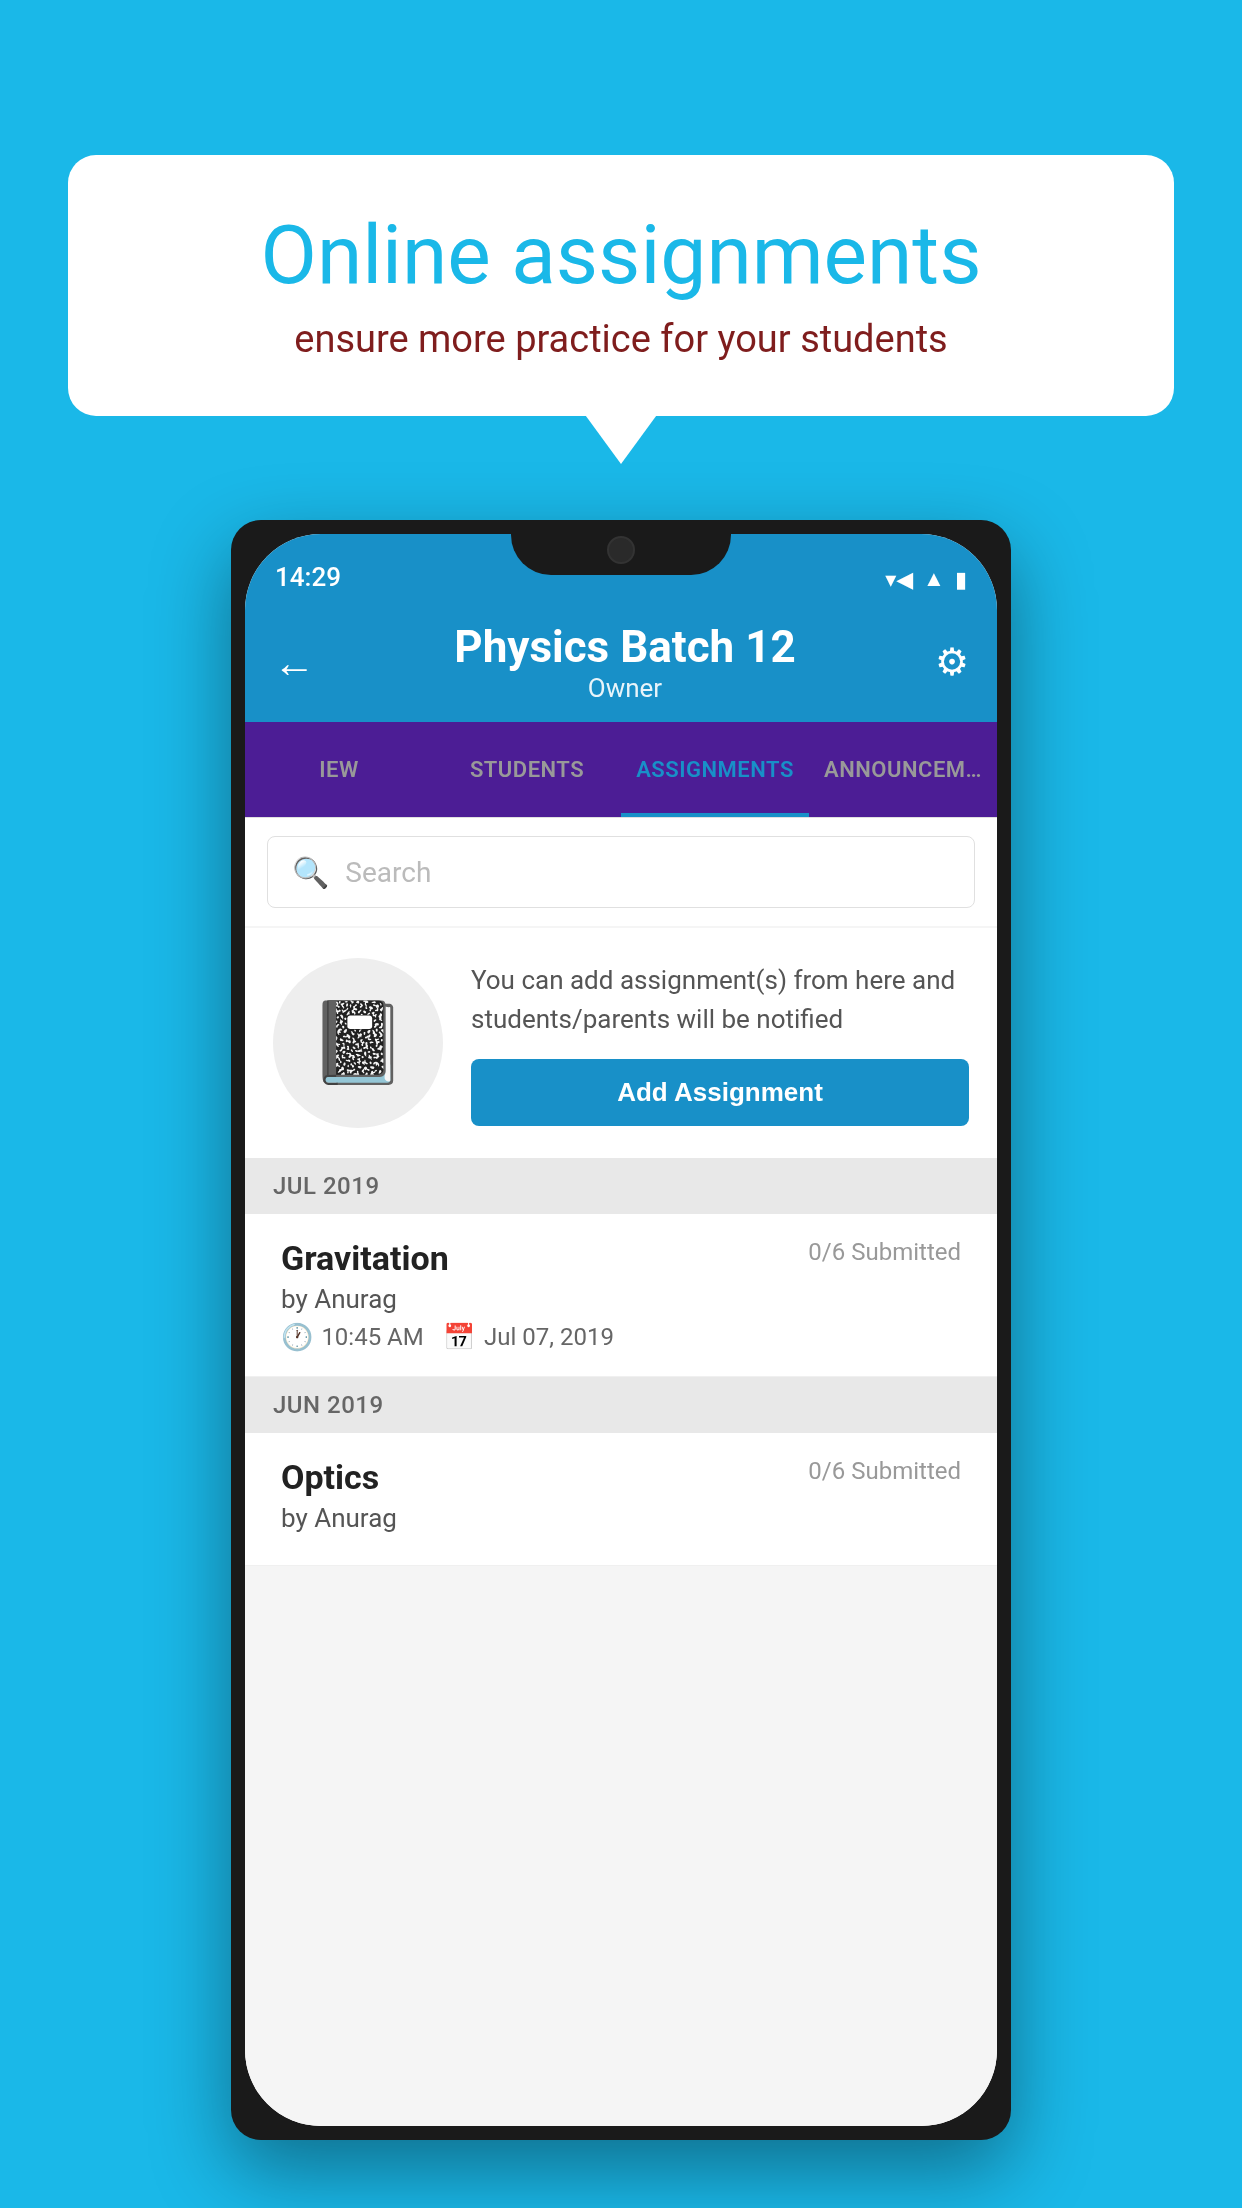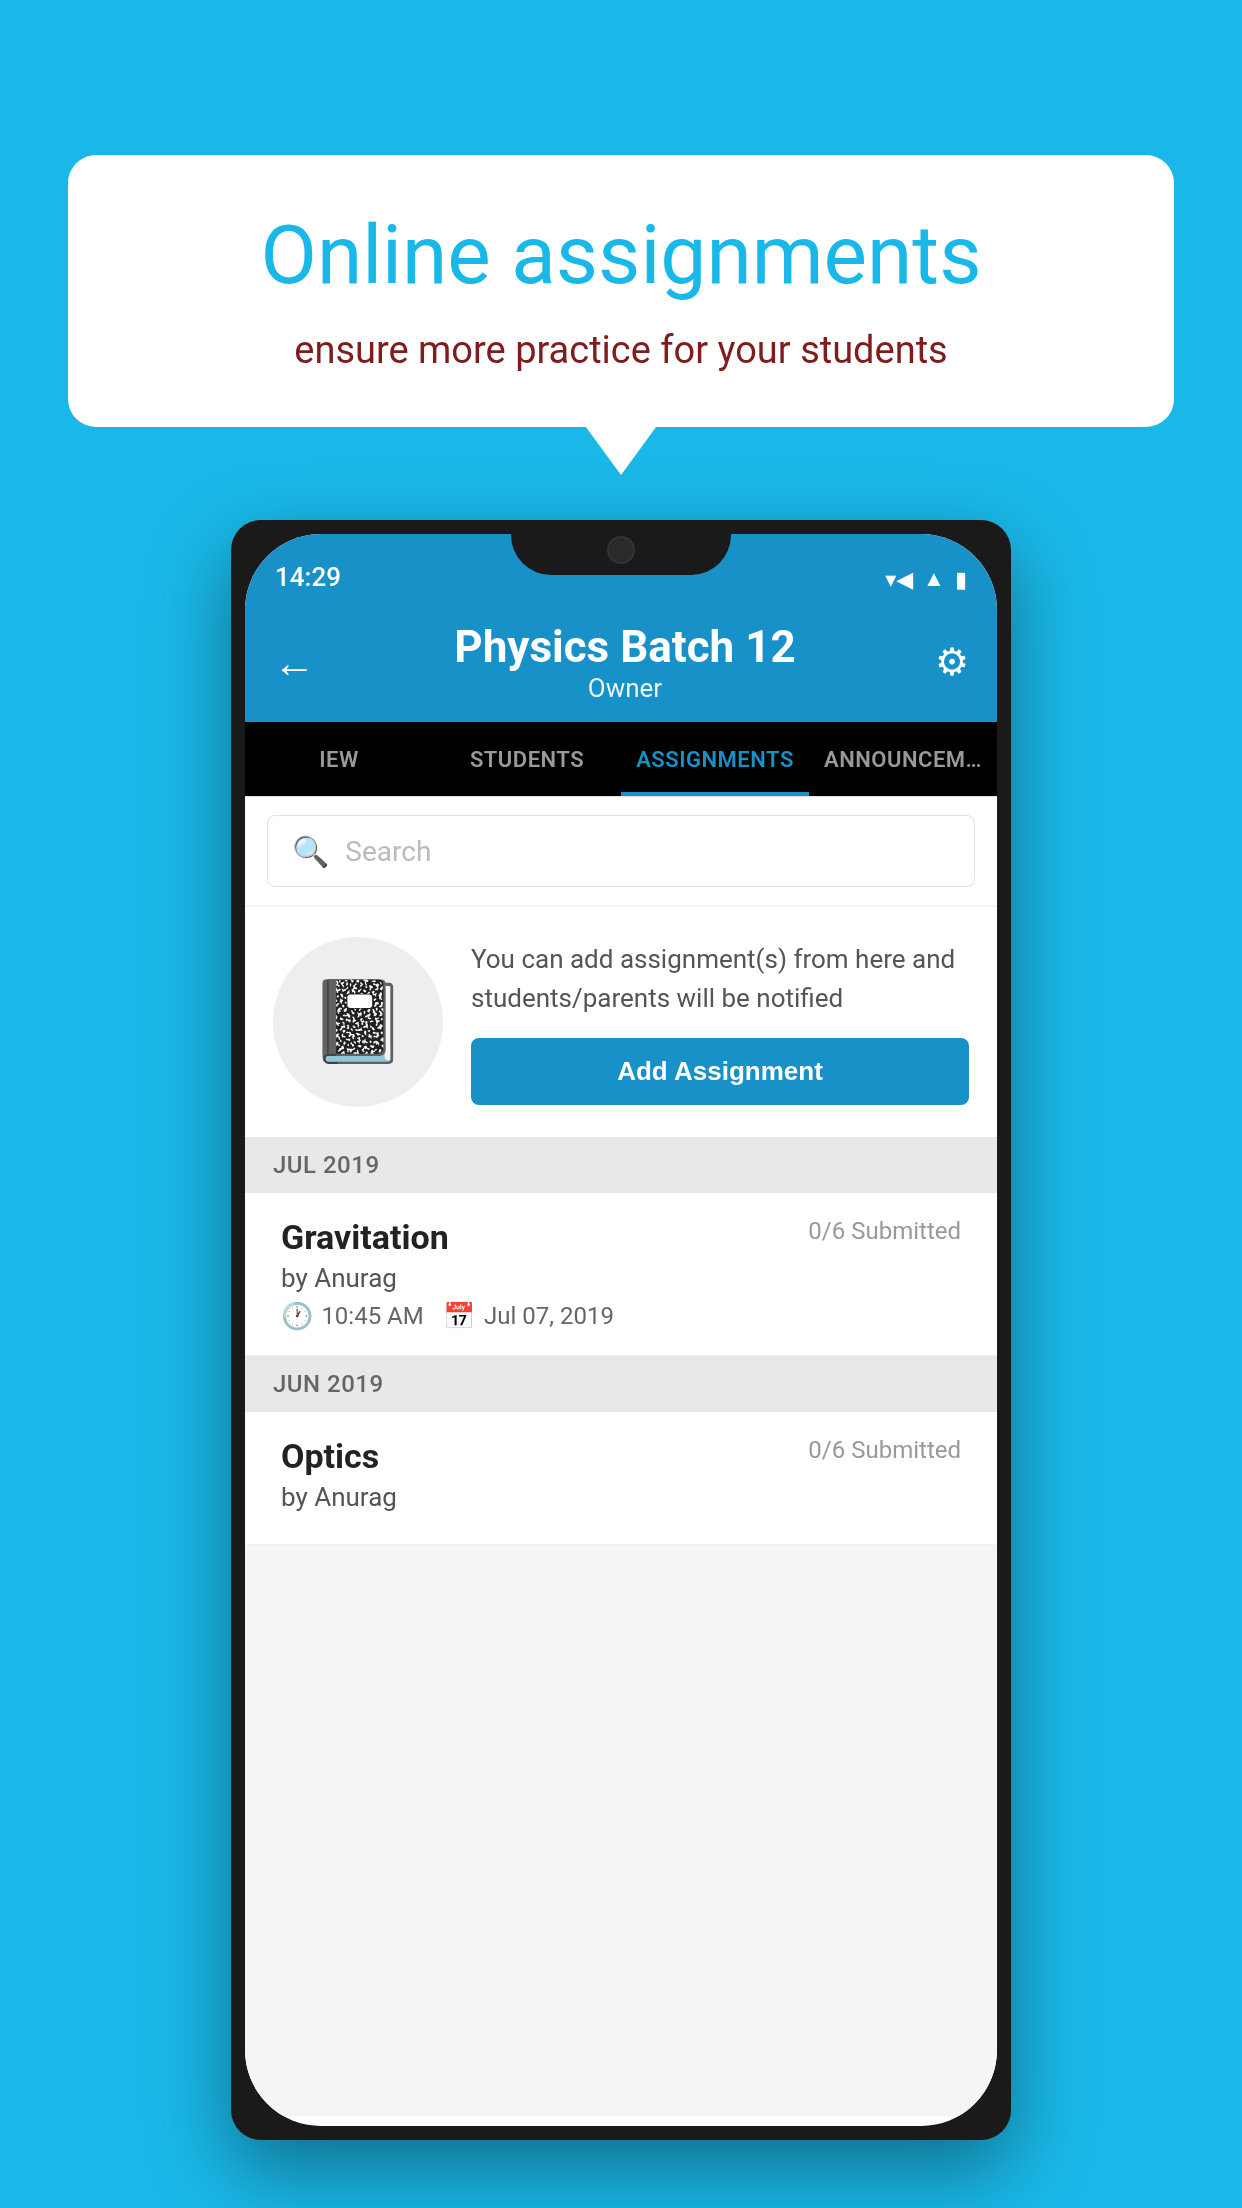--- a/index.html
+++ b/index.html
@@ -40,21 +40,21 @@
       border-left: 38px solid transparent;
       border-right: 38px solid transparent;
       border-top: 52px solid white;
     }
 
     .speech-bubble-title {
       font-size: 82px;
       font-weight: 400;
       color: #1ab8e8;
       line-height: 1.1;
-      margin-bottom: 28px;
+      margin-bottom: 17px;
     }
 
     .speech-bubble-subtitle {
       font-size: 38px;
       color: #7f1d1d;
       font-weight: 400;
     }
 
     
     .phone-container {
@@ -171,24 +171,24 @@
       font-size: 26px;
     }
 
     .app-bar-settings {
       color: white;
       font-size: 38px;
     }
 
     
     .tabs-bar {
-      background: #000000;
+      background: #4c1d95;
       display: flex;
       border-bottom: 1px solid #e0e0e0;
-      height: 75px;
+      height: 96px;
       align-items: stretch;
     }
 
     .tab-item {
       flex: 1;
       display: flex;
       align-items: center;
       justify-content: center;
       font-size: 22px;
       font-weight: 600;

